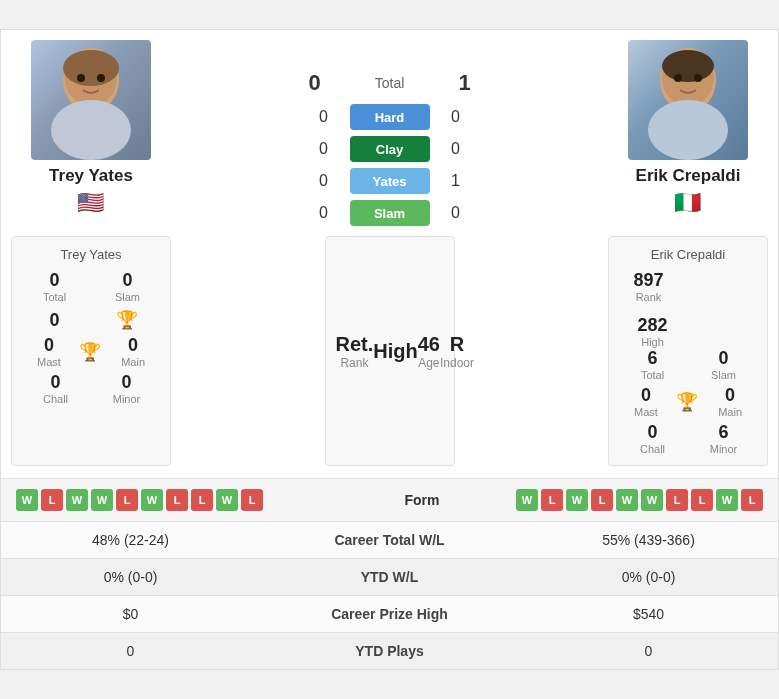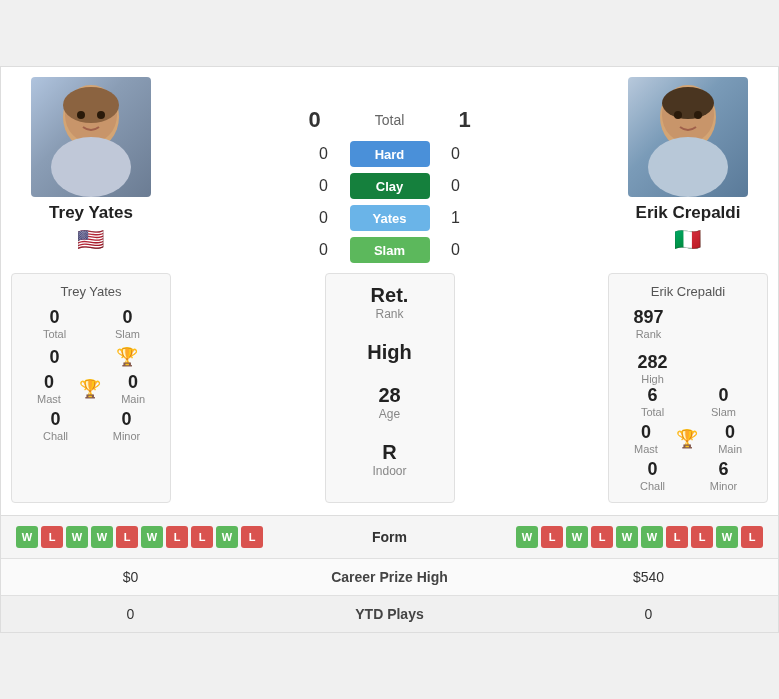--- a/index.html
+++ b/index.html
@@ -195,23 +195,23 @@
       color: #c8a000;
     }
 
     .center-stats-card {
       width: 130px;
       background: #f8f8f8;
       border: 1px solid #e0e0e0;
       border-radius: 4px;
       padding: 10px;
       display: flex;
-      flex-direction: column;
-      align-items: center;
-      gap: 20px;
+      flex-direction: row;
+      align-items: center;
+      gap: 0;
     }
 
     .center-stat {
       text-align: center;
     }
 
     .center-stat-value {
       font-size: 20px;
       font-weight: bold;
       color: #222;
@@ -259,21 +259,21 @@
       color: #fff;
     }
 
     .pill-w { background: #5cb85c; }
     .pill-l { background: #d9534f; }
 
     .form-label {
       font-size: 14px;
       font-weight: bold;
       color: #333;
-      text-align: center;
+      text-align: right;
       width: 100px;
     }
 
     
     .stats-table {
       width: 100%;
       border-collapse: collapse;
     }
 
     .stats-table tr {
@@ -441,21 +441,21 @@
 
       <div class="center-stats-card">
         <div class="center-stat">
           <div class="center-stat-value">Ret.</div>
           <div class="center-stat-label">Rank</div>
         </div>
         <div class="center-stat">
           <div class="center-stat-value">High</div>
         </div>
         <div class="center-stat">
-          <div class="center-stat-value">28</div>
+          <div class="center-stat-value">46</div>
           <div class="center-stat-label">Age</div>
         </div>
         <div class="center-stat">
           <div class="center-stat-value">R</div>
           <div class="center-stat-label">Indoor</div>
         </div>
       </div>
 
       <div class="right-stats-card">
         <div class="player-label">Erik Crepaldi</div>
@@ -536,20 +536,30 @@
         <div class="form-pill pill-l">L</div>
         <div class="form-pill pill-w">W</div>
         <div class="form-pill pill-l">L</div>
       </div>
     </div>
 
   </div>
 
   <table class="stats-table">
     <tbody>
+        <tr>
+      <td>48% (22-24)</td>
+      <td><strong>Career Total W/L</strong></td>
+      <td>55% (439-366)</td>
+    </tr>
+    <tr>
+      <td>0% (0-0)</td>
+      <td><strong>YTD W/L</strong></td>
+      <td>0% (0-0)</td>
+    </tr>
     <tr>
       <td>$0</td>
       <td><strong>Career Prize High</strong></td>
       <td>$540</td>
     </tr>
     <tr>
       <td>0</td>
       <td><strong>YTD Plays</strong></td>
       <td>0</td>
     </tr>

